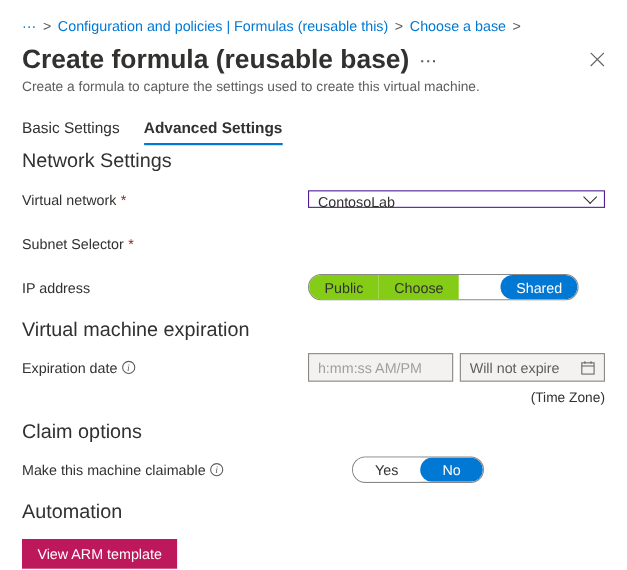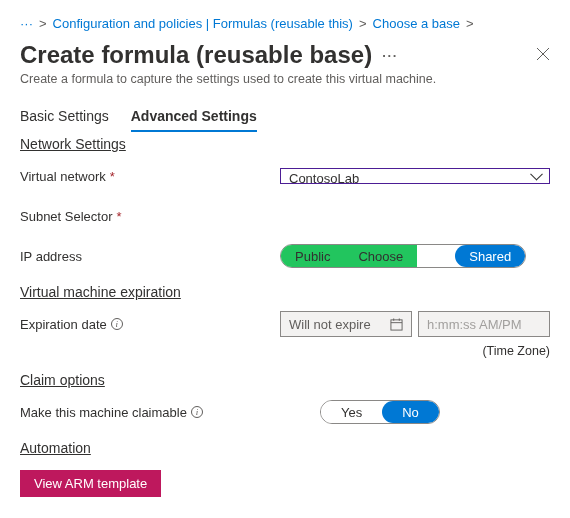--- a/index.html
+++ b/index.html
@@ -10,30 +10,30 @@
   .bc .dots { color: #0078d4; cursor: pointer; }
   .hdr { display: flex; align-items: center; gap: 10px; }
   .hdr h1 { font-size: 24px; font-weight: 600; flex: 0 0 auto; }
   .hdr .more { color: #605e5c; cursor: pointer; font-weight: bold; letter-spacing: 1px; }
   .hdr .close { margin-left: auto; cursor: pointer; color: #605e5c; font-size: 14px; }
   .close svg { width: 14px; height: 14px; }
   .sub { color: #605e5c; font-size: 12.5px; margin-top: 3px; margin-bottom: 22px; }
   .tabs { display: flex; gap: 22px; border-bottom: 0; }
   .tab { font-size: 14px; padding-bottom: 6px; cursor: pointer; color: #323130; }
   .tab.active { font-weight: 600; border-bottom: 2.5px solid #0078d4; }
-  .sect { font-size: 14px; color: #323130; margin-bottom: 10px; margin-top: 4px; text-decoration: underline; }
+  .sect { font-size: 18px; color: #323130; margin-bottom: 10px; margin-top: 4px; }
   .row { display: flex; align-items: center; margin-bottom: 12px; min-height: 28px; }
   .lbl { flex: 0 0 260px; font-size: 13px; color: #323130; display: flex; align-items: center; gap: 4px; }
   .req { color: #a4262c; }
   .info { width: 12px; height: 12px; border: 1px solid #605e5c; border-radius: 50%; display: inline-flex; align-items: center; justify-content: center; font-size: 9px; font-style: italic; font-family: Georgia, serif; color: #605e5c; cursor: default; }
   .ctrl { flex: 1; }
   .sel { width: 100%; height: 16px; border: 1px solid #4c1d95; padding: 2px 24px 2px 8px; font-size: 13px; background: #fff; position: relative; cursor: pointer; }
   .sel::after { content: ""; position: absolute; right: 8px; top: 50%; width: 8px; height: 8px; border-right: 1px solid #323130; border-bottom: 1px solid #323130; transform: translateY(-70%) rotate(45deg); }
   .seg { display: flex; border: 1px solid #8a8886; border-radius: 13px; overflow: hidden; width: fit-content; height: 24px; }
-  .seg .opt { padding: 2px 14px; font-size: 13px; cursor: pointer; display: flex; align-items: center; background: #22c55e; }
+  .seg .opt { padding: 2px 14px; font-size: 13px; cursor: pointer; display: flex; align-items: center; background: #84cc16; }
   .seg .opt.sel-on { background: #0078d4; color: #fff; border-radius: 13px; margin-left: 38px; }
   .dates { display: flex; gap: 6px; }
   .dt { flex: 1; border: 1px solid #8a8886; background: #f3f2f1; height: 26px; padding: 2px 8px; font-size: 13px; color: #605e5c; display: flex; align-items: center; justify-content: space-between; cursor: pointer; }
   .dt.ro { color: #a19f9d; }
   .cal-i { width: 13px; height: 13px; }
   .tz { text-align: right; font-size: 12.5px; color: #323130; margin-top: -6px; margin-bottom: 10px; }
   .toggle { display: inline-flex; border: 1px solid #8a8886; border-radius: 13px; overflow: hidden; height: 24px; margin-left: 40px; }
   .toggle .t { padding: 2px 20px; font-size: 13px; cursor: pointer; display: flex; align-items: center; background: #fff; }
   .toggle .t.on { background: #0078d4; color: #fff; border-radius: 13px; }
   .btn-p { background: #be185d; color: #fff; border: none; padding: 6px 14px; font-size: 13px; cursor: pointer; margin-top: 4px; }
@@ -101,31 +101,31 @@
 </div>
 
 <div class="sect sect2">Virtual machine expiration</div>
 
 <div class="row">
   <div class="lbl">
     <span>Expiration date</span>
     <span class="info">i</span>
   </div>
   <div class="ctrl dates">
+    <div class="dt ro">
+      <span>h:mm:ss AM/PM</span>
+    </div>
     <div class="dt">
       <span>Will not expire</span>
       <svg class="cal-i" viewBox="0 0 14 14">
           <rect x="1" y="2" width="12" height="11" fill="none" stroke="#605e5c" stroke-width="1"></rect>
           <line x1="1" y1="5" x2="13" y2="5" stroke="#605e5c"></line>
           <line x1="4" y1="0.5" x2="4" y2="3" stroke="#605e5c"></line>
           <line x1="10" y1="0.5" x2="10" y2="3" stroke="#605e5c"></line>
         </svg>
-    </div>
-    <div class="dt ro">
-      <span>h:mm:ss AM/PM</span>
     </div>
   </div>
 </div>
 <div class="tz">(Time Zone)</div>
 
 <div class="sect sect2">Claim options</div>
 
 <div class="row">
   <div class="lbl">
     <span>Make this machine claimable</span>

